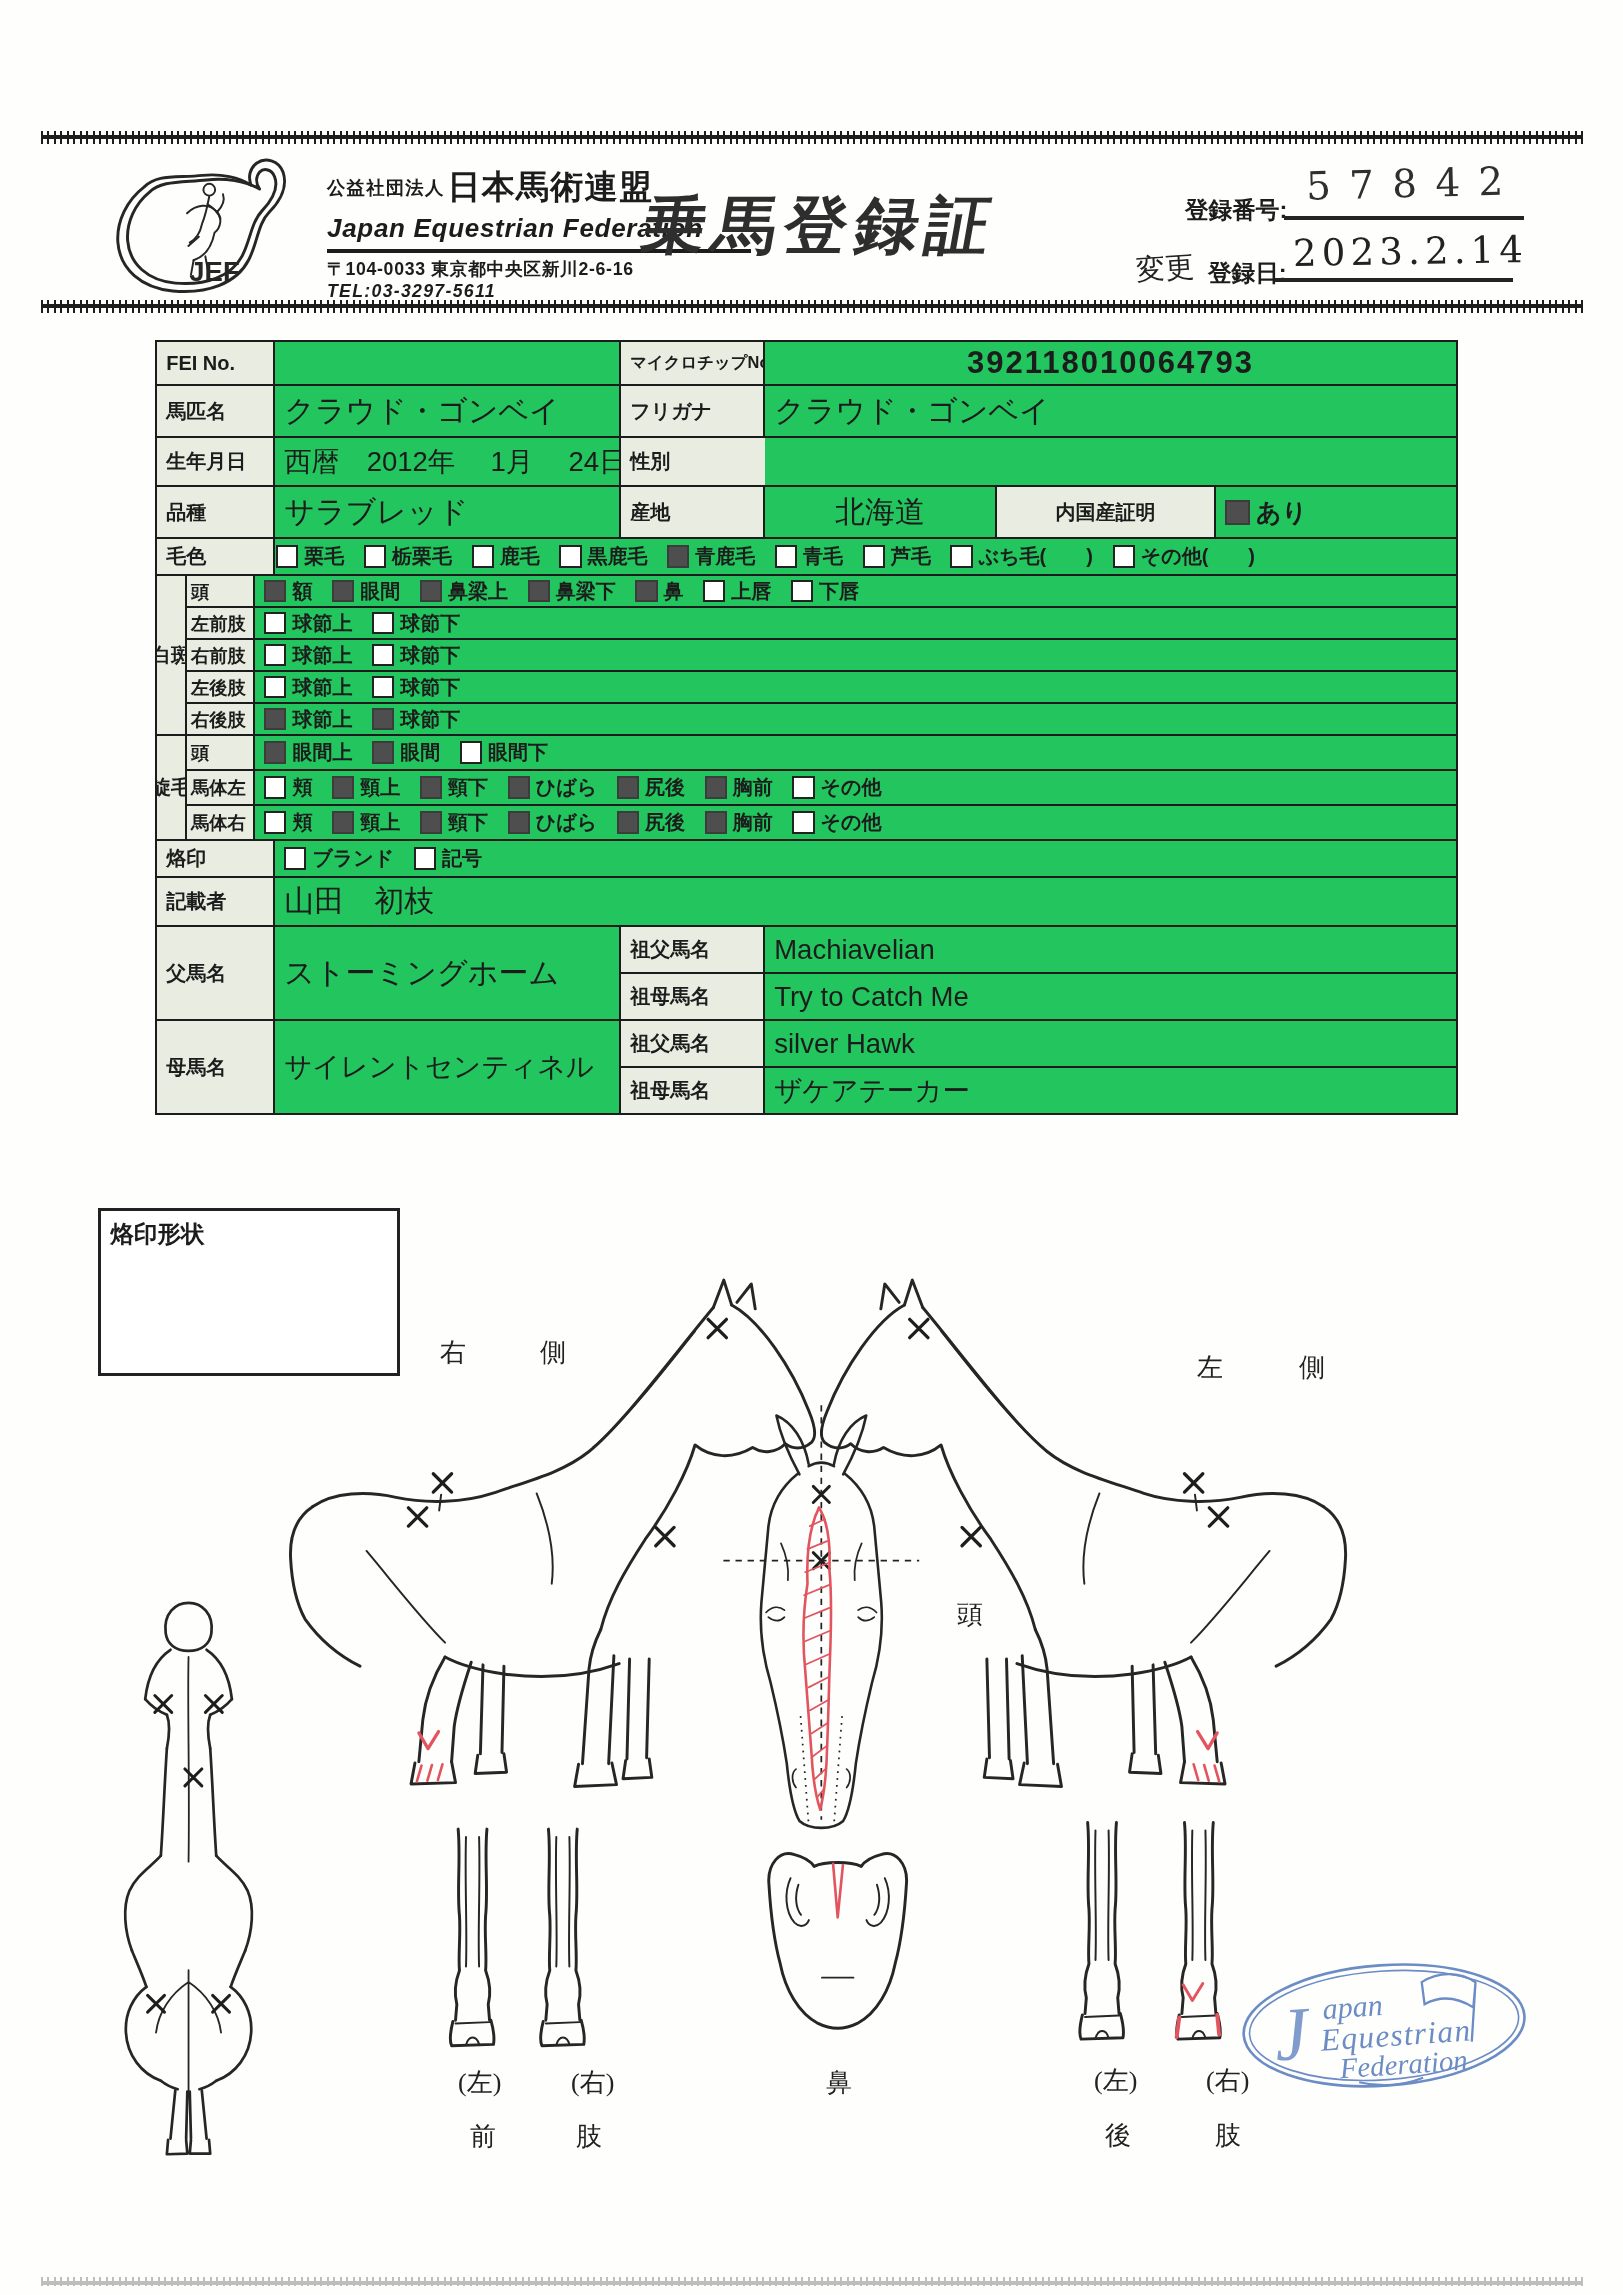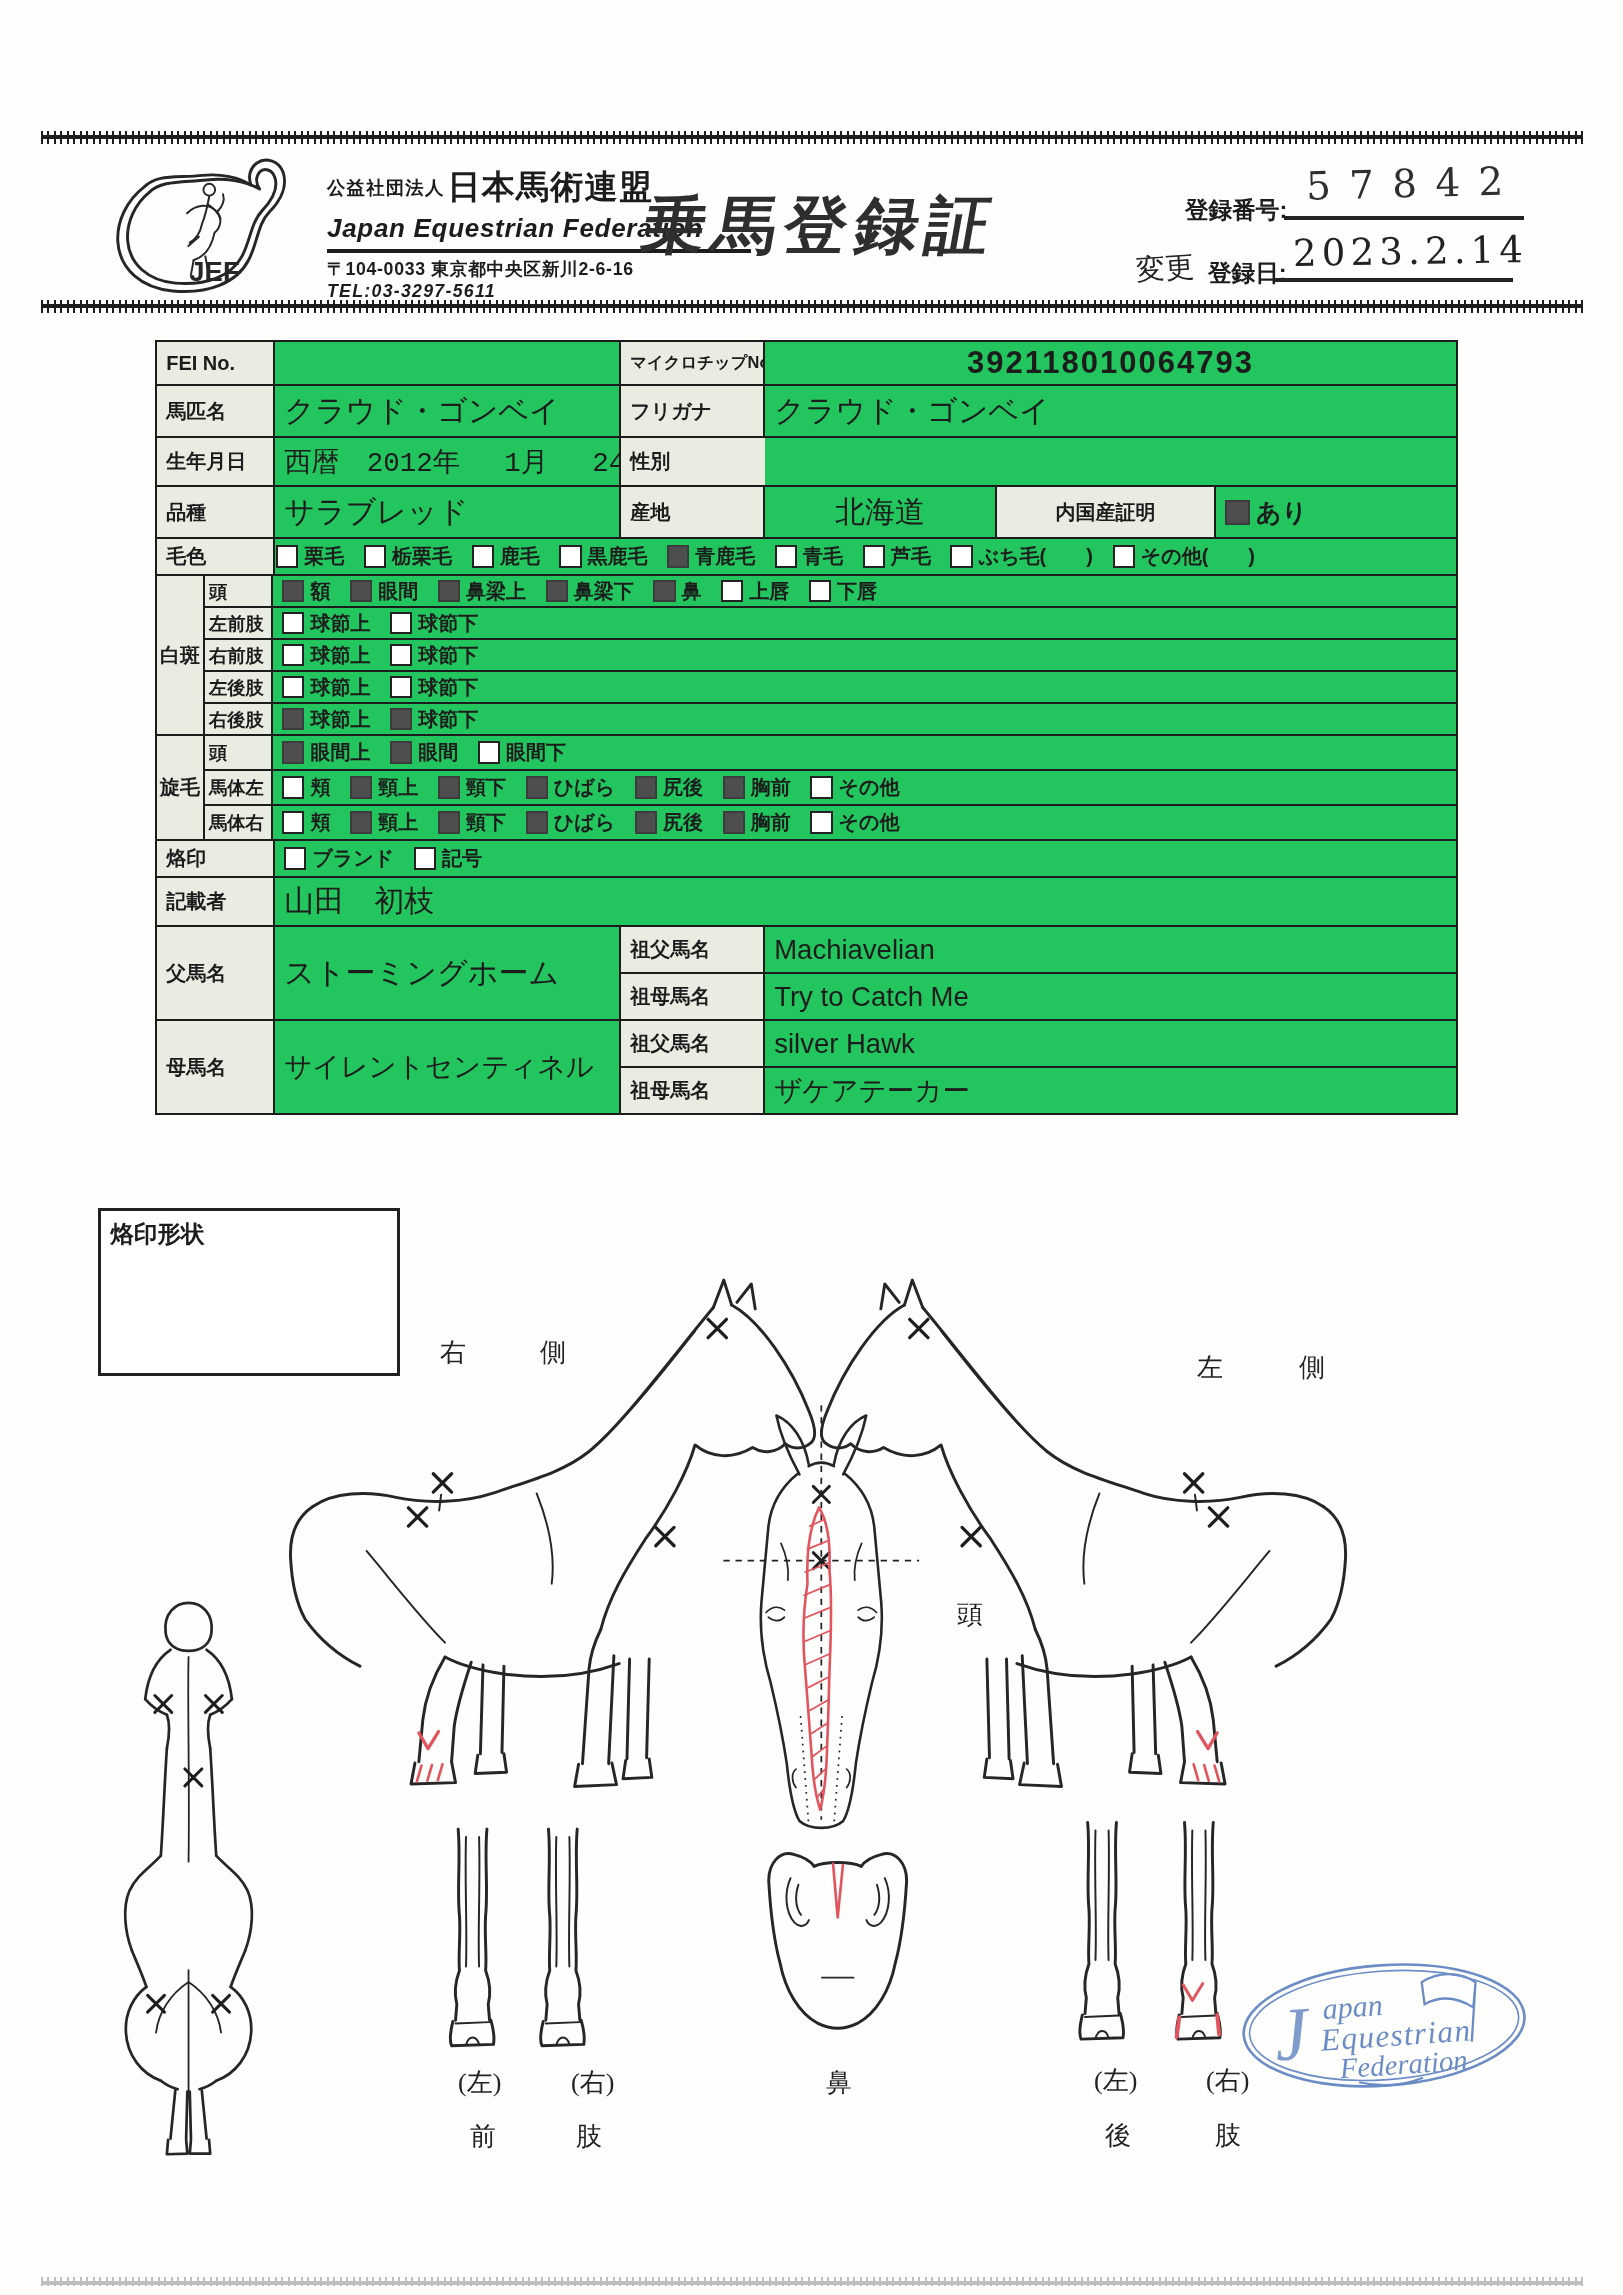--- a/index.html
+++ b/index.html
@@ -41,24 +41,24 @@
         padding:0 9.2px;overflow:hidden;white-space:nowrap;}
   .cell:last-child{border-right:none;}
   .lab{background:#e9ece1;font-weight:700;font-size:20px;}
   .lab.small{font-size:16.4px;}
   .val{font-size:27.5px;}
   .c180{width:118px;flex:0 0 auto;}
   .c528{width:346px;flex:0 0 auto;}
   .c220{width:144px;flex:0 0 auto;}
   .c355{width:232px;flex:0 0 auto;}
   .c335{width:219px;flex:0 0 auto;}
-  .c73{width:48px;flex:0 0 auto;justify-content:center;padding:0 2.6px;}
+  .c73{width:30px;flex:0 0 auto;justify-content:center;padding:0 2.6px;}
   .c104{width:68px;flex:0 0 auto;padding:0 3.9px;font-size:18.3px;}
   .grow{flex:1 1 auto;}
-  .h64{height:42px;} .h76{height:50px;} .h72{height:47px;font-family:Liberation Mono, monospace;}
+  .h64{height:42px;} .h76{height:50px;} .h72{height:47px;}
   .h54{height:35px;} .h46{height:30px;} .h50{height:33px;} .h140{height:92px;}
   .center{justify-content:center;}
   .chipnum{font-size:31px;letter-spacing:2px;font-weight:700;}
   .bigval{font-size:30px;}
   .namehand{font-size:30px;font-family:"DejaVu Serif",serif;}
   .sub-col{display:flex;flex-direction:column;flex:1 1 auto;}
   .sub-col > .srow{display:flex;border-bottom:2px solid #1c1c1c;flex:1 1 auto;}
   .sub-col > .srow:last-child{border-bottom:none;}
   .vlabel{flex-direction:column;justify-content:center;line-height:1.05;}
 

